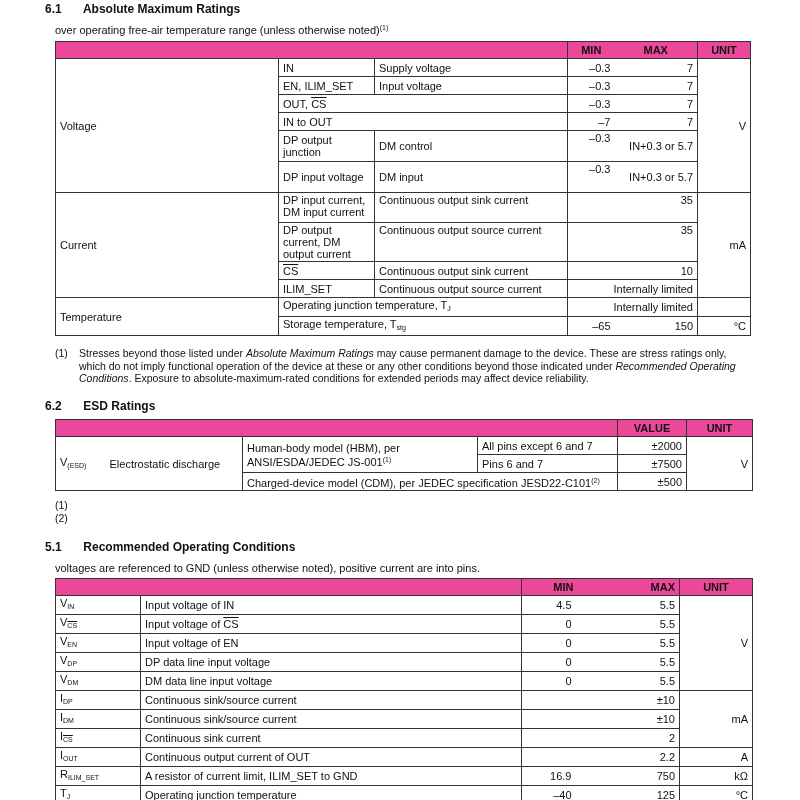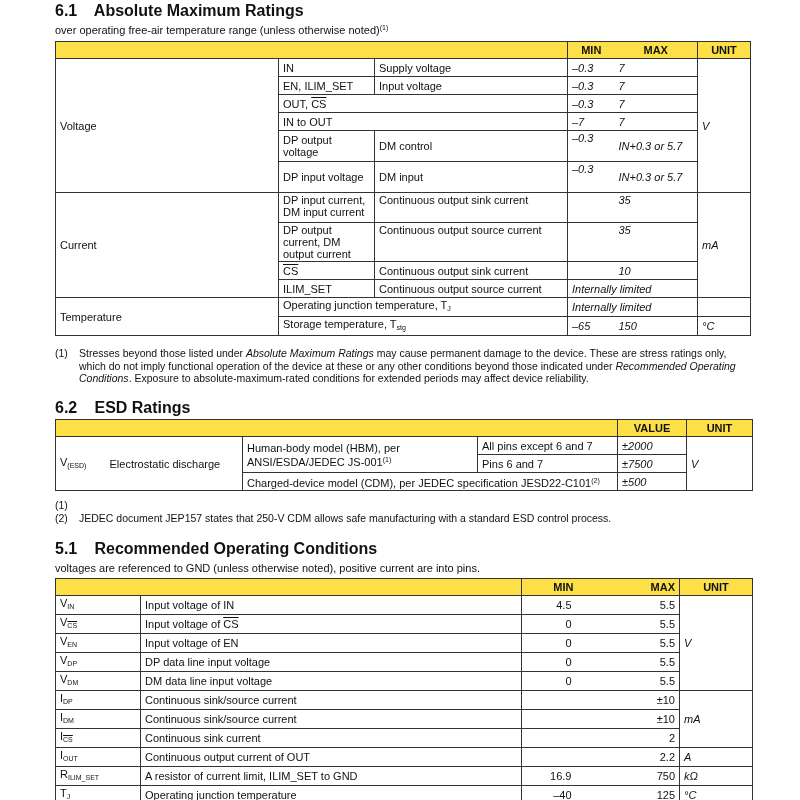--- a/index.html
+++ b/index.html
@@ -1,27 +1,27 @@
 <!DOCTYPE html>
 <html><head>
 <meta charset="utf-8">
 <style>
   html, body { margin:0; padding:0; background:#fff; }
   body { width:800px; height:800px; overflow:hidden; position:relative;
          font-family:"Liberation Sans", sans-serif; color:#111; }
-  h2 { position:absolute; margin:0; font-size:16px; font-weight:bold; left:55px; }
+  h2 { position:absolute; margin:0; font-size:12px; font-weight:bold; left:45px; }
   h2 .num { display:inline-block; width:35px; }
   .sub { position:absolute; left:55px; font-size:11px; }
   sup { font-size:7px; vertical-align:4px; }
   sub { font-size:7px; vertical-align:-2px; }
   .ovl { text-decoration: overline; }
   table { position:absolute; border-collapse:collapse; font-size:11px; table-layout:fixed; }
   td, th { border:1px solid #333; padding:1px 4px; vertical-align:middle; line-height:12px; }
-  th { background:#fde047; font-weight:bold; text-align:center; height:16px; padding:0 4px; }
-  .c { text-align:left;font-style:italic; }
+  th { background:#ec4899; font-weight:bold; text-align:center; height:16px; padding:0 4px; }
+  .c { text-align:right; }
   .r { text-align:right; }
   .top { vertical-align:top; }
   .nb-r { border-right:none; }
   .nb-l { border-left:none; }
   .notes { position:absolute; left:55px; font-size:10.5px; line-height:12.5px; }
   .note { display:flex; }
   .note .n { width:24px; flex:none; }
 </style>
 </head>
 <body>
@@ -64,21 +64,21 @@
     <td colspan="2"><span>OUT, </span><span class="ovl">CS</span></td>
     <td class="c nb-r">–0.3</td>
     <td class="c nb-l">7</td>
   </tr>
   <tr style="height:18px">
     <td colspan="2">IN to OUT</td>
     <td class="c nb-r">–7</td>
     <td class="c nb-l">7</td>
   </tr>
   <tr style="height:31px">
-    <td>DP output voltage</td>
+    <td>DP output junction</td>
     <td>DM control</td>
     <td class="c nb-r top">–0.3</td>
     <td class="c nb-l">IN+0.3 or 5.7</td>
   </tr>
   <tr style="height:31px">
     <td>DP input voltage</td>
     <td>DM input</td>
     <td class="c nb-r top">–0.3</td>
     <td class="c nb-l">IN+0.3 or 5.7</td>
   </tr>
@@ -166,21 +166,20 @@
   </tr>
 </tbody>
   </table>
 
 <div class="notes" style="top:499px; width:700px;">
   <div class="note">
       <span class="n">(1)</span>
     </div>
   <div class="note">
       <span class="n">(2)</span>
-      <span>JEDEC document JEP157 states that 250-V CDM allows safe manufacturing with a standard ESD control process.</span>
     </div>
 </div>
 
 <h2 style="top:540px;"><span class="num">5.1</span> <span>Recommended Operating Conditions</span></h2>
 <div class="sub" style="top:562px;">voltages are referenced to GND (unless otherwise noted), positive current are into pins.</div>
 
 <table id="roc" style="left:55px; top:578px; width:697px;">
   <colgroup>
       <col style="width:85px">
       <col style="width:381px">

